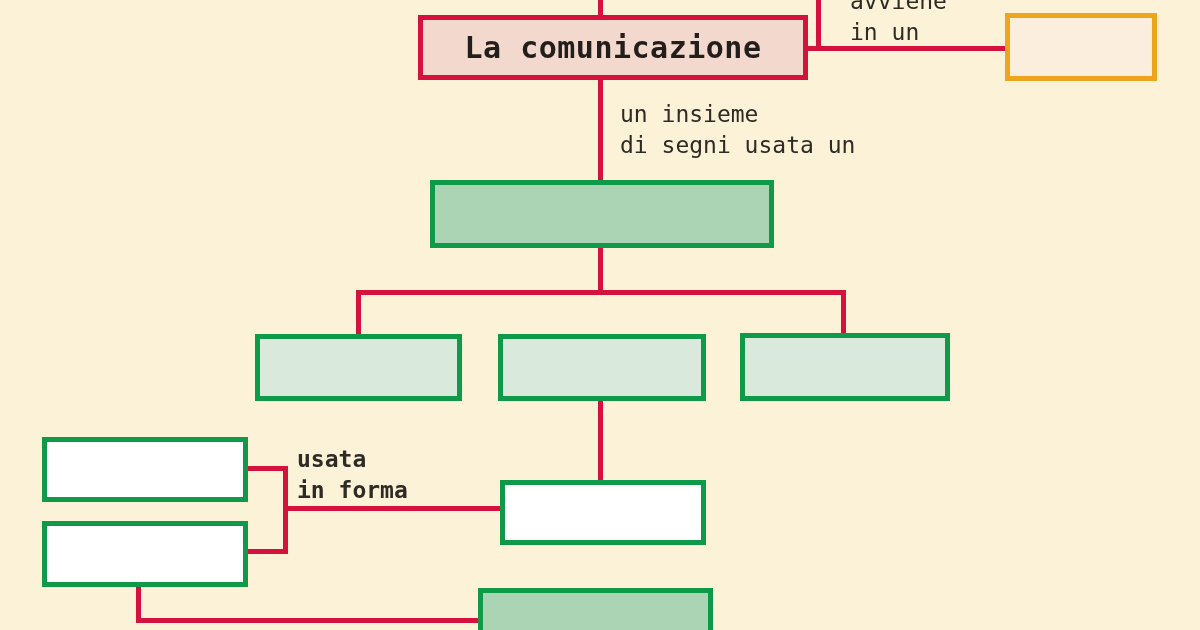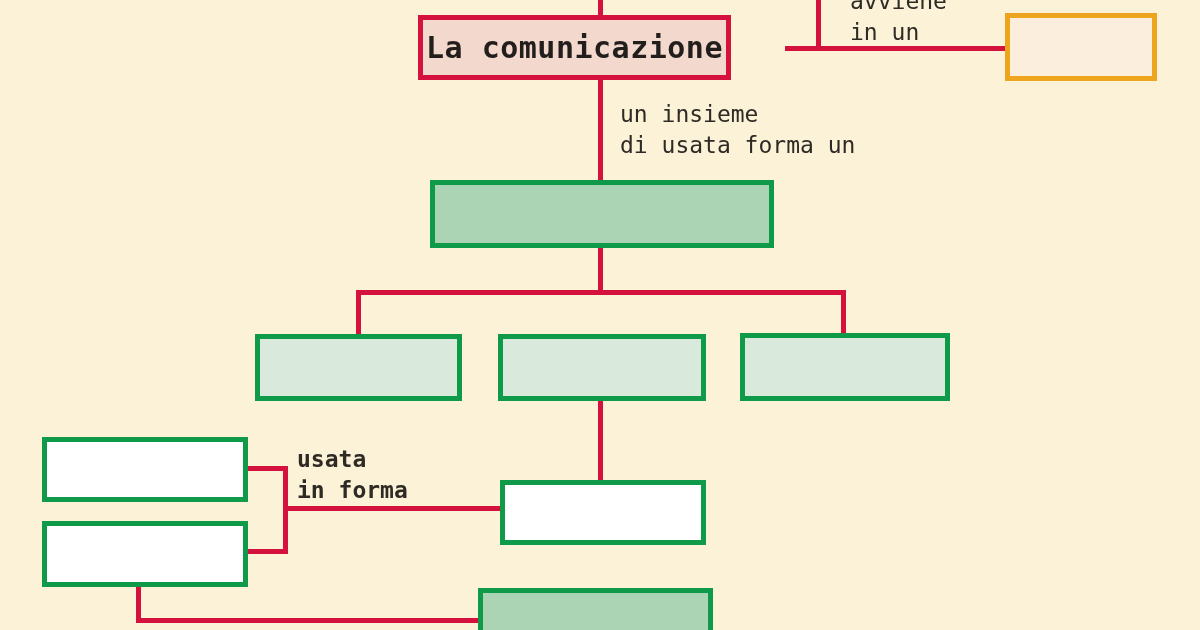--- a/index.html
+++ b/index.html
@@ -79,21 +79,21 @@
   <div class="line" style="left:356px; top:290px; width:5px; height:46px;"></div>
   <div class="line" style="left:841px; top:290px; width:5px; height:45px;"></div>
   <div class="line" style="left:598px; top:399px; width:5px; height:84px;"></div>
   <div class="line" style="left:246px; top:466px; width:42px; height:5px;"></div>
   <div class="line" style="left:246px; top:549px; width:42px; height:5px;"></div>
   <div class="line" style="left:283px; top:466px; width:5px; height:88px;"></div>
   <div class="line" style="left:283px; top:506px; width:219px; height:5px;"></div>
   <div class="line" style="left:136px; top:586px; width:5px; height:37px;"></div>
   <div class="line" style="left:136px; top:618px; width:347px; height:5px;"></div>
 
-  <div class="node main" style="left:418px; top:15px; width:313px; height:65px;">
+  <div class="node main" style="left:418px; top:15px; width:390px; height:65px;">
     <span class="main-title">La comunicazione</span>
   </div>
 
   <div class="node orange" style="left:1005px; top:13px; width:152px; height:68px;"></div>
 
   <div class="node fill-med" style="left:430px; top:180px; width:344px; height:68px;"></div>
 
   <div class="node fill-light" style="left:255px; top:334px; width:207px; height:67px;"></div>
   <div class="node fill-light" style="left:498px; top:334px; width:208px; height:67px;"></div>
   <div class="node fill-light" style="left:740px; top:333px; width:210px; height:68px;"></div>
@@ -101,17 +101,17 @@
   <div class="node" style="left:42px; top:437px; width:206px; height:65px;"></div>
   <div class="node" style="left:42px; top:521px; width:206px; height:66px;"></div>
 
   <div class="node" style="left:500px; top:480px; width:206px; height:65px;"></div>
 
   <div class="node fill-med" style="left:478px; top:588px; width:235px; height:70px;"></div>
 
   <div class="edge-label" style="left:850px; top:-14px;">avviene
 in un</div>
   <div class="edge-label" style="left:620px; top:99px;">un insieme
-di usata forma un</div>
+di segni usata un</div>
   <div class="edge-label" style="left:297px; top:444px;font-weight:bold;">usata
 in forma</div>
 
 </div>
 
 </body></html>

